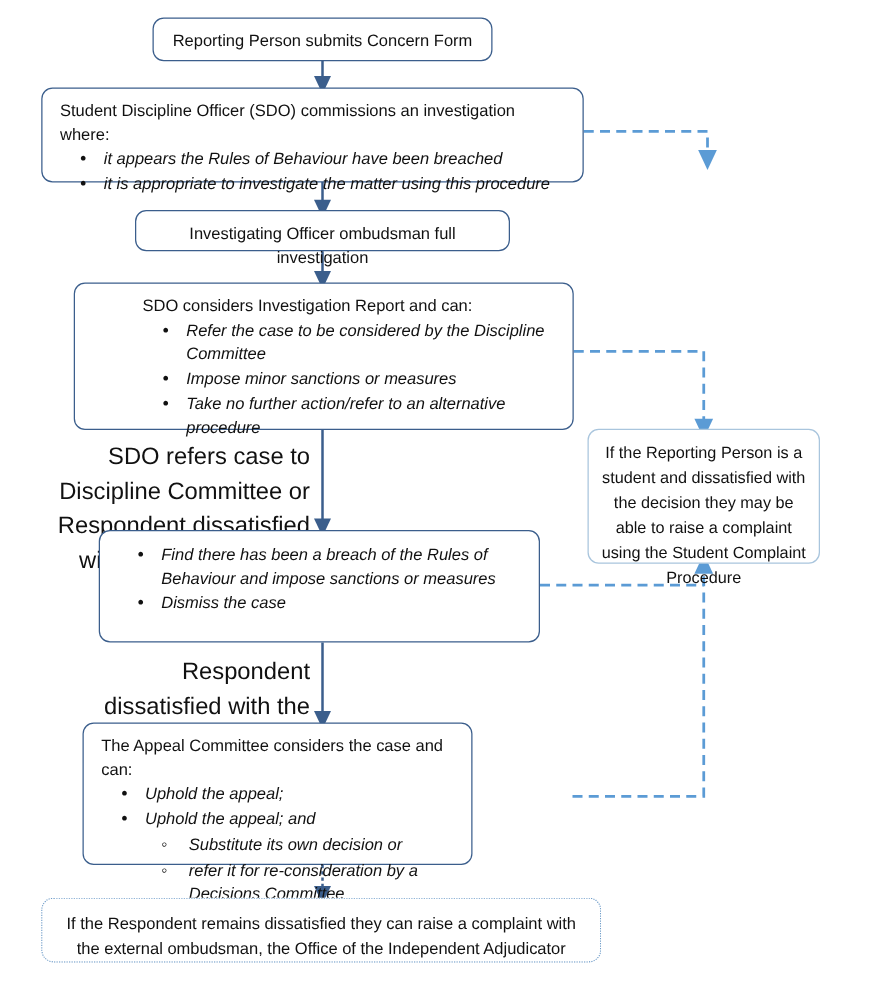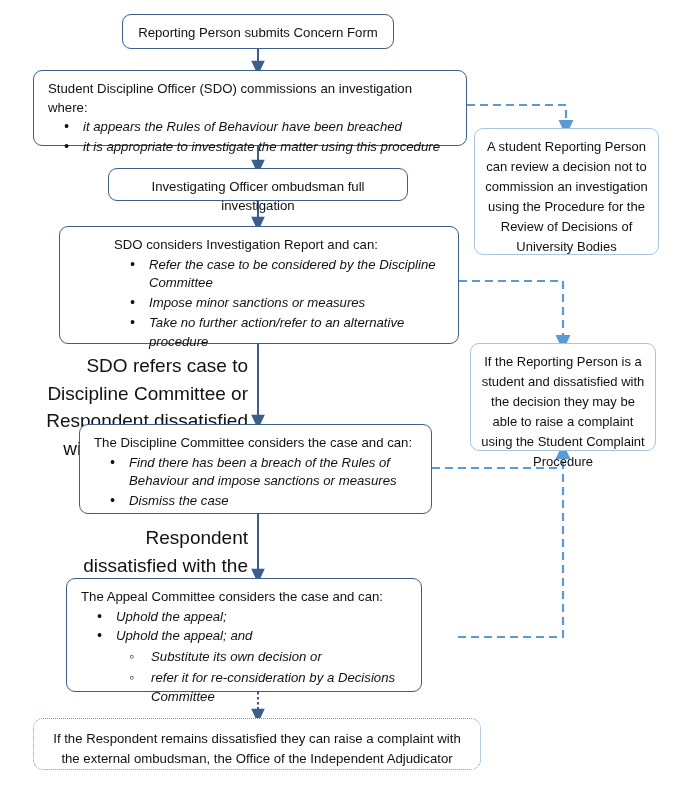--- a/index.html
+++ b/index.html
@@ -163,23 +163,20 @@
   <div class="node main" style="left:33px; top:70px; width:434px; height:76px;">
     <div class="inner">
       <p class="head">Student Discipline Officer (SDO) commissions an investigation where:</p>
       <ul class="bullets">
         <li>it appears the Rules of Behaviour have been breached</li>
         <li>it is appropriate to investigate the matter using this procedure</li>
       </ul>
     </div>
   </div>
 
-  <div class="node side" style="left:474px; top:128px; width:185px; height:127px;">
-    <div class="inner">A student Reporting Person can review a decision not to commission an investigation using the Procedure for the Review of Decisions of University Bodies</div>
-  </div>
 
   <div class="node main centered" style="left:108px; top:168px; width:300px; height:33px;">
     <div class="inner">Investigating Officer ombudsman full investigation</div>
   </div>
 
   <div class="node main" style="left:59px; top:226px; width:400px; height:118px;padding-left:40px;">
     <div class="inner">
       <p class="head">SDO considers Investigation Report and can:</p>
       <ul class="bullets">
         <li>Refer the case to be considered by the Discipline Committee</li>
@@ -190,31 +187,30 @@
   </div>
 
   <div class="node side" style="left:470px; top:343px; width:186px; height:108px;">
     <div class="inner">If the Reporting Person is a student and dissatisfied with the decision they may be able to raise a complaint using the Student Complaint Procedure</div>
   </div>
 
   <div class="edge-label" style="left:36px; top:352px; width:212px;">SDO refers case to Discipline Committee or Respondent dissatisfied with minor sanction or measure</div>
 
   <div class="node main" style="left:79px; top:424px; width:353px; height:90px;">
     <div class="inner">
-      <p class="head">The Discipline Committee considers the case and can:</p>
       <ul class="bullets">
         <li>Find there has been a breach of the Rules of Behaviour and impose sanctions or measures</li>
         <li>Dismiss the case</li>
       </ul>
     </div>
   </div>
 
   <div class="edge-label" style="left:48px; top:524px; width:200px;">Respondent dissatisfied with the Discipline Committee decision</div>
 
-  <div class="node main" style="left:66px; top:578px; width:356px; height:114px;">
+  <div class="node main" style="left:66px; top:578px; width:312px; height:114px;">
     <div class="inner">
       <p class="head">The Appeal Committee considers the case and can:</p>
       <ul class="bullets">
         <li>Uphold the appeal;</li>
         <li>
           <span>Uphold the appeal; and</span>
           <ul class="sub">
             <li>Substitute its own decision or</li>
             <li>refer it for re-consideration by a Decisions Committee</li>
           </ul>

